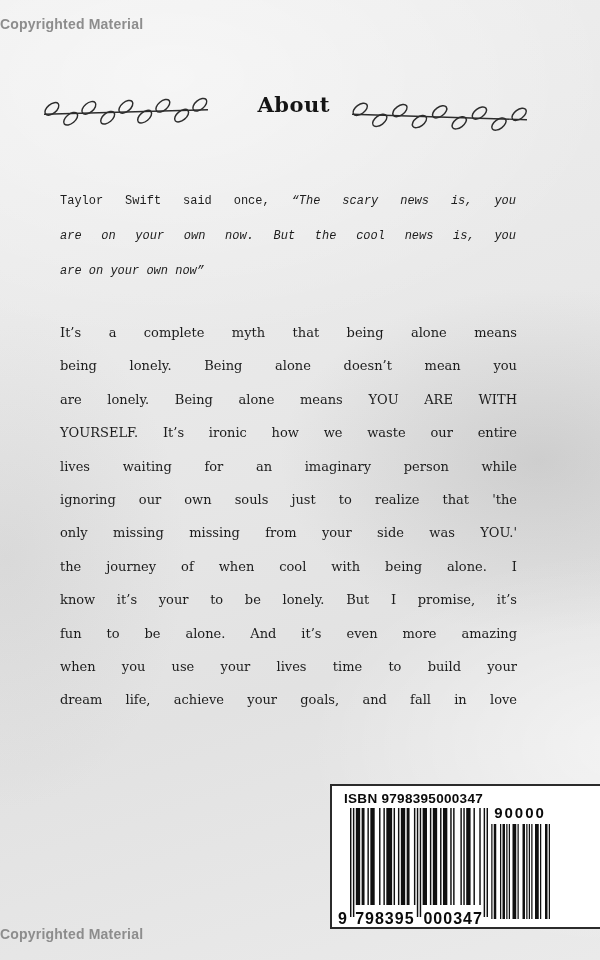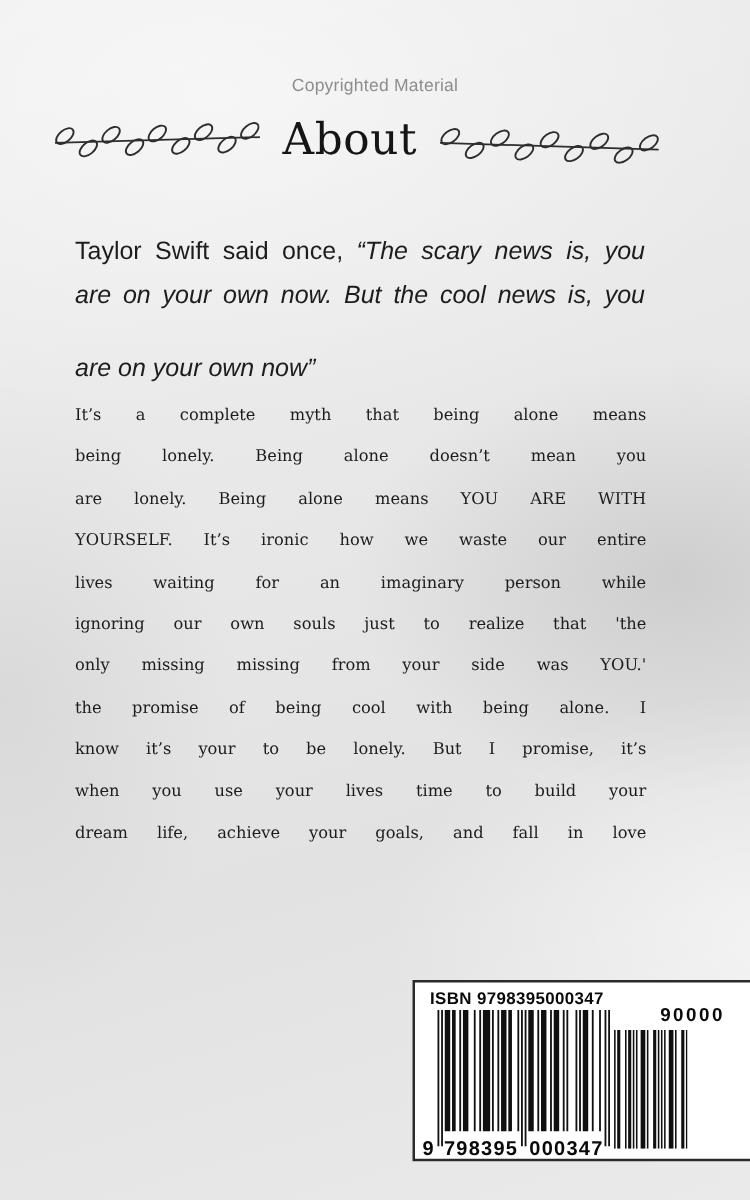--- a/index.html
+++ b/index.html
@@ -8,58 +8,58 @@
     position:relative;width:600px;height:960px;
     background-color:#e7e7e7;
     background-image:
       radial-gradient(420px 280px at 90% 48%, rgba(140,140,140,.26), rgba(140,140,140,0) 62%),
       radial-gradient(300px 420px at 1% 58%, rgba(150,150,150,.16), rgba(150,150,150,0) 60%),
       radial-gradient(520px 320px at 105% 78%, rgba(255,255,255,.55), rgba(255,255,255,0) 62%),
       radial-gradient(640px 380px at 28% 8%, rgba(255,255,255,.5), rgba(255,255,255,0) 70%),
       linear-gradient(163deg,#efefef 0%,#e8e8e8 40%,#e2e2e2 68%,#eaeaea 100%);
   }
   .watermark{
-    position:absolute;left:0;width:600px;text-align:center;
-    font-size:14px;font-weight:normal;color:#8d8d8d;letter-spacing:.2px;z-index:6;margin-top:44px;
+    position:absolute;left:0;width:600px;
+    font-size:14px;font-weight:bold;color:#8d8d8d;letter-spacing:.2px;z-index:6;
   }
   .watermark.top{top:16px;}
   .watermark.bottom{top:926px;}
   .vine{position:absolute;z-index:1;}
   .vine.left{left:44px;top:96px;transform:rotate(-1.6deg);}
   .vine.right{left:352px;top:101px;transform:rotate(1.8deg);}
   .page-title{
     position:absolute;left:226px;top:92px;width:104px;margin:0;
-    text-align:left;font-family:"DejaVu Serif",serif;font-weight:400;
-    font-size:35px;color:#151515;letter-spacing:.5px;
+    text-align:right;font-family:"DejaVu Serif",serif;font-weight:700;
+    font-size:21px;color:#151515;letter-spacing:.5px;
   }
   .quote{
     position:absolute;left:60px;top:184px;width:456px;
-    font-family:Liberation Sans, sans-serif;font-size:20px;color:#1d1d1d;
+    font-family:Liberation Mono, monospace;font-size:12px;color:#1d1d1d;
   }
   .qline{line-height:35px;text-align:justify;text-align-last:justify;}
-  .qline.last{text-align-last:left;margin-top:24px;}
+  .qline.last{text-align-last:left;}
   .it{font-style:italic;}
   .bodytext{
     position:absolute;left:60px;top:316px;width:457px;
     font-family:"DejaVu Serif",serif;font-size:13px;color:#1c1c1c;
   }
   .bline{line-height:33.4px;text-align:justify;text-align-last:justify;white-space:normal;}
   .bline.last{text-align-last:left;}
   .barcode-box{
     position:absolute;left:330px;top:784px;width:284px;height:145px;
     background:#ffffff;border:2px solid #2b2b2b;box-sizing:border-box;z-index:2;
   }
   .isbn-label{
     position:absolute;left:12px;top:5px;
     font-size:13.5px;font-weight:700;color:#0a0a0a;letter-spacing:.3px;
   }
   .ean13-svg{position:absolute;left:4px;top:22px;}
   .addon-label{
-    position:absolute;left:164px;top:18px;width:76px;text-align:center;
-    font-size:15px;font-weight:700;color:#0a0a0a;letter-spacing:2px;padding-left:20px;
+    position:absolute;left:150px;top:18px;width:76px;text-align:center;
+    font-size:15px;font-weight:700;color:#0a0a0a;letter-spacing:2px;
   }
   .ean5-svg{position:absolute;left:158px;top:38px;}
 </style>
 </head>
 <body>
 
 <div class="cover">
 
   <div class="watermark top">Copyrighted Material</div>
 
@@ -98,22 +98,23 @@
   </div>
 
   <div class="bodytext">
     <div class="bline">It’s a complete myth that being alone means</div>
     <div class="bline">being lonely. Being alone doesn’t mean you</div>
     <div class="bline">are lonely. Being alone means YOU ARE WITH</div>
     <div class="bline">YOURSELF. It’s ironic how we waste our entire</div>
     <div class="bline">lives waiting for an imaginary person while</div>
     <div class="bline">ignoring our own souls just to realize that 'the</div>
     <div class="bline">only missing missing from your side was YOU.'</div>
-    <div class="bline">the promise of being cool with being alone. I</div>
+    <div class="bline">the journey of when cool with being alone. I</div>
     <div class="bline">know it’s your to be lonely. But I promise, it’s</div>
+    <div class="bline">fun to be alone. And it’s even more amazing</div>
     <div class="bline">when you use your lives time to build your</div>
     <div class="bline">dream life, achieve your goals, and fall in love</div>
   </div>
 
   <div class="barcode-box">
     <div class="isbn-label">ISBN 9798395000347</div>
     <svg id="ean13" class="ean13-svg" width="152" height="118">
         <rect x="14.00" y="0" width="1.45" height="109" fill="#101010"></rect>
         <rect x="16.91" y="0" width="1.45" height="109" fill="#101010"></rect>
         <rect x="19.81" y="0" width="4.36" height="97" fill="#101010"></rect>

